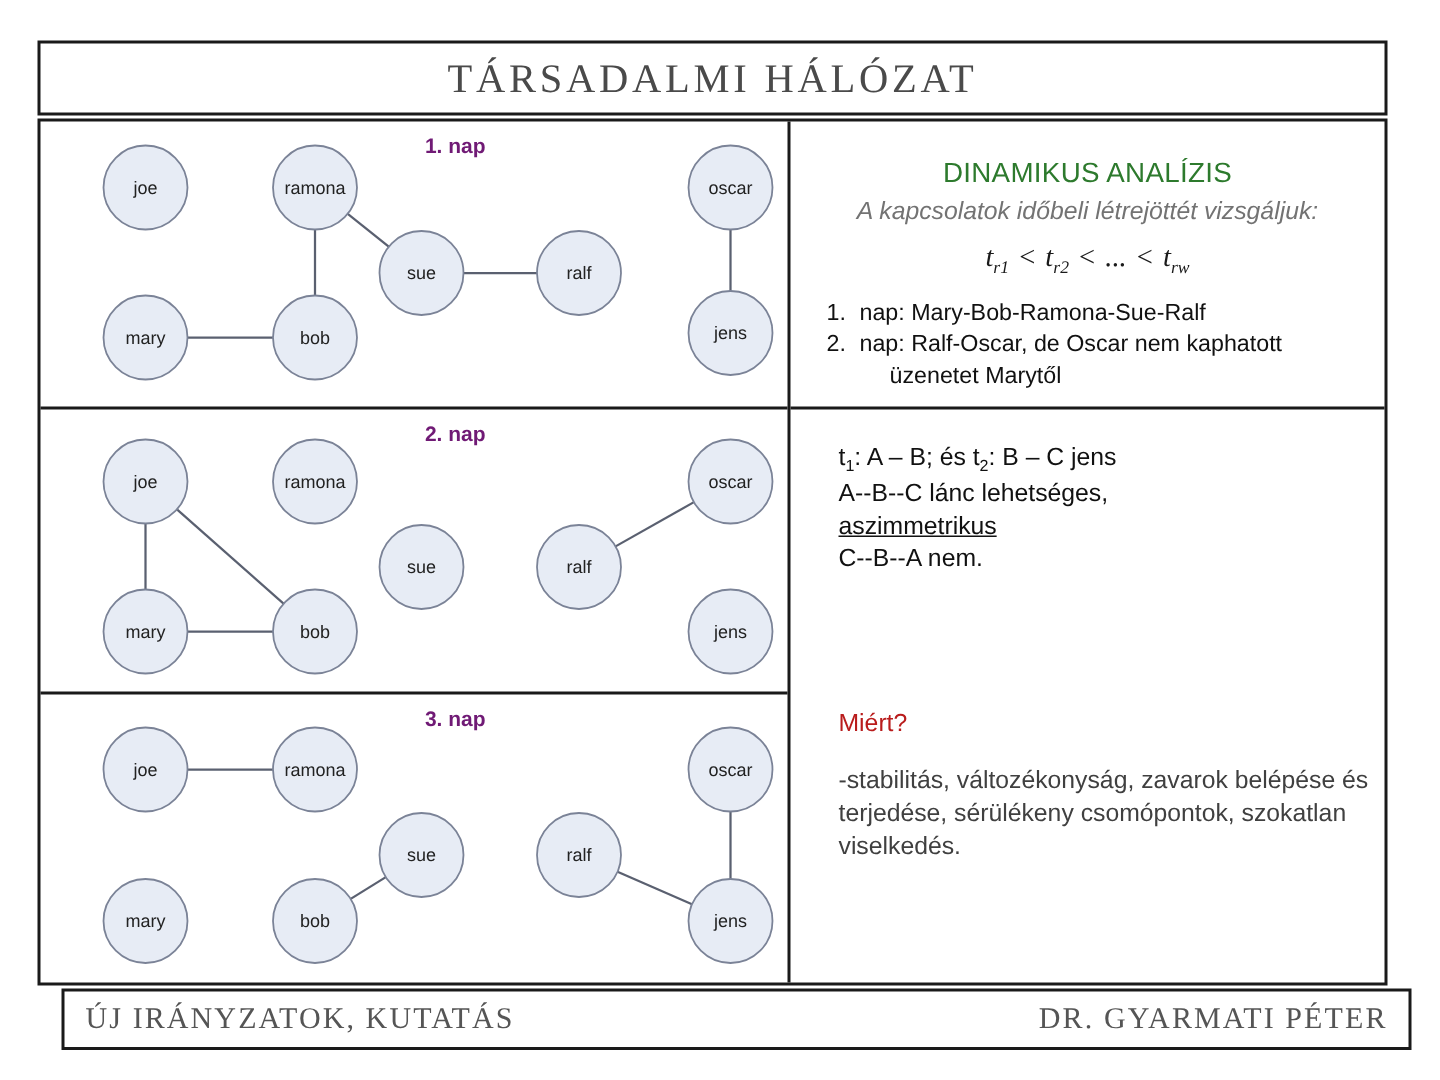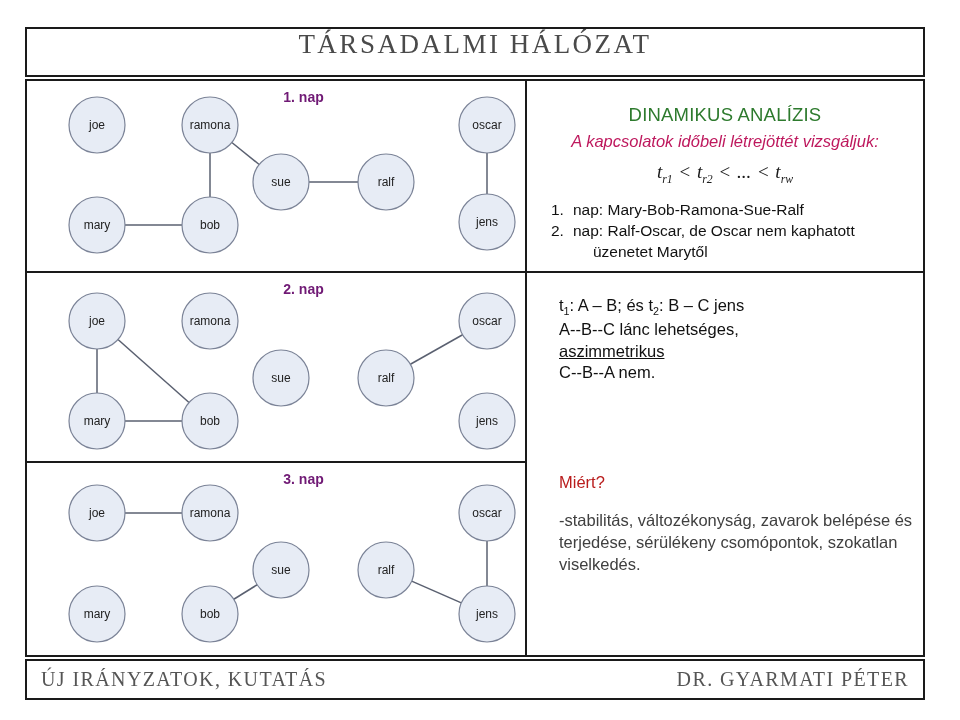--- a/index.html
+++ b/index.html
@@ -16,21 +16,21 @@
     box-sizing: border-box;
   }
   
   .title-bar {
     position: absolute;
     left: 0; top: 0;
     width: 900px; height: 50px;
     border: 2px solid #1a1a1a;
     box-sizing: border-box;
     background: #fff;
-    display: flex; align-items: flex-start; justify-content: center;
+    display: flex; align-items: center; justify-content: center;
   }
   .title-text {
     font-family: "Liberation Serif", serif;
     font-size: 27px;
     letter-spacing: 2.5px;
     color: #4a4a4a;
     font-variant: small-caps;
     text-transform: uppercase;
     white-space: nowrap;
   }
@@ -92,21 +92,21 @@
     text-align: center;
     color: #2d7a2d;
     font-size: 18.5px;
     margin-top: 23px;
     letter-spacing: .2px;
   }
   .italic-line {
     text-align: center;
     font-style: italic;
     font-size: 16.5px;
-    color: #be185d;
+    color: #737373;
     margin-top: 6px;
   }
   .formula {
     text-align: center;
     font-family: "Liberation Serif", serif;
     font-style: italic;
     font-size: 19px;
     color: #1a1a1a;
     margin-top: 10px;
     white-space: nowrap;
@@ -134,21 +134,21 @@
   .s1 .block-text { padding-top: 22px; }
   .block-text sub { font-size: .65em; }
   .underlined { text-decoration: underline; text-decoration-thickness: 1px; }
 
   .s2 .why { padding-left: 32px; font-size: 16.5px; color: #b91c1c; padding-top: 12px; }
   .s2 .para { padding-left: 32px; font-size: 16.5px; color: #404040; line-height: 1.32; padding-top: 18px; width: 370px; }
 
   
   .footer {
     position: absolute;
-    left: 0; top: 632px;
+    left: 16px; top: 632px;
     width: 900px; height: 41px;
     border: 2px solid #1a1a1a;
     box-sizing: border-box;
     background: #fff;
     display: flex; align-items: center; justify-content: space-between;
     padding: 0 14px;
   }
   .footer span {
     font-family: "Liberation Serif", serif;
     font-size: 20px;

